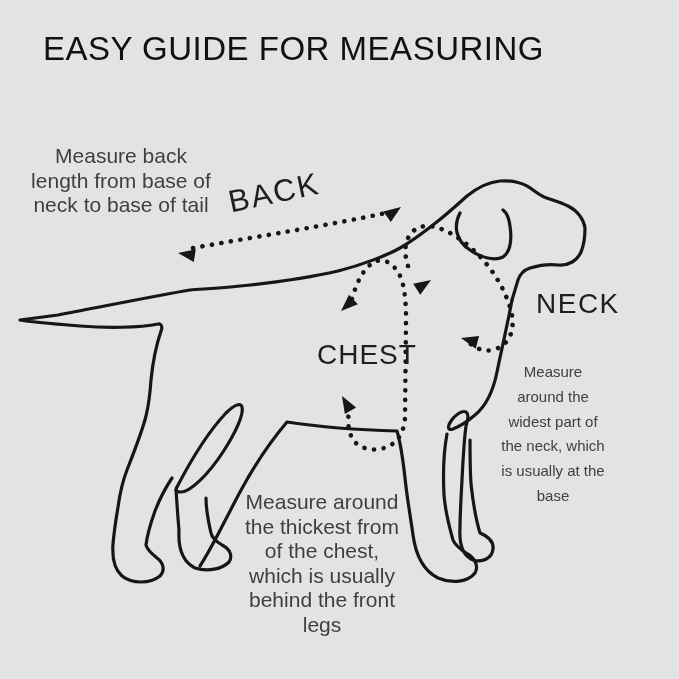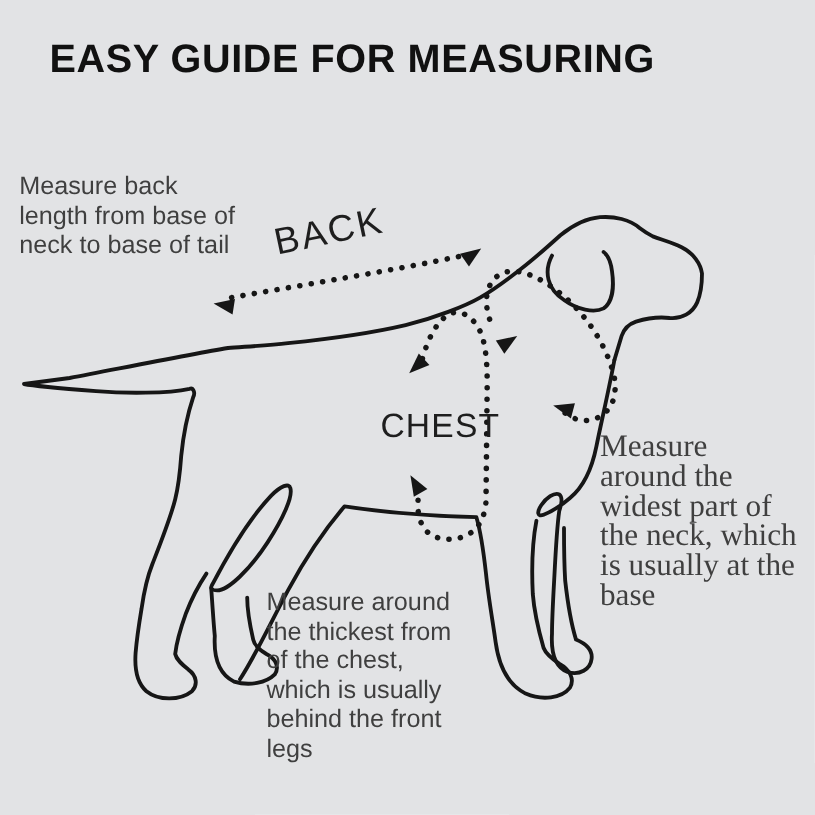--- a/index.html
+++ b/index.html
@@ -13,28 +13,28 @@
   .stage{
     position:relative;width:679px;height:679px;background:var(--bg);
     overflow:hidden;
   }
   .stage svg{position:absolute;left:0;top:0;}
   .dogline{fill:none;stroke:var(--line);stroke-width:3.2;stroke-linecap:round;stroke-linejoin:round;}
   .dotline{fill:none;stroke:var(--line);stroke-width:4.6;stroke-linecap:round;stroke-dasharray:0.1 9.5;}
   .arrowhead{fill:var(--line);}
   .title{
     position:absolute;left:0;top:30px;width:587px;text-align:center;
-    font-size:33px;font-weight:bold;letter-spacing:.5px;color:#111;
+    font-size:33px;font-weight:normal;letter-spacing:.5px;color:#111;
   }
   .note{
-    position:absolute;text-align:left;white-space:pre-line;
+    position:absolute;text-align:center;white-space:pre-line;
     color:var(--note);font-size:21px;line-height:24.6px;font-weight:400;
   }
   .note-back{left:16px;top:144px;width:210px;}
-  .note-neck{left:500px;top:360px;width:170px;font-size:26px;line-height:24.8px;font-family:Liberation Serif, serif;}
+  .note-neck{left:468px;top:360px;width:170px;font-size:15px;line-height:24.8px;}
   .note-chest{left:222px;top:490px;width:200px;}
   .biglabel{
     position:absolute;color:var(--label);font-weight:400;
   }
   .label-back{left:228px;top:175px;font-size:31px;letter-spacing:2px;transform:rotate(-12deg);transform-origin:center;}
   .label-neck{left:536px;top:288px;font-size:28px;letter-spacing:1.5px;}
   .label-chest{left:281px;top:339px;font-size:28px;letter-spacing:1px;margin-left:36px;}
 </style>
 </head>
 <body>
@@ -178,15 +178,16 @@
 is usually at the
 base</div>
   <div class="note note-chest">Measure around
 the thickest from
 of the chest,
 which is usually
 behind the front
 legs</div>
 
   <div class="biglabel label-back">BACK</div>
+  <div class="biglabel label-neck">NECK</div>
   <div class="biglabel label-chest">CHEST</div>
 
 </div>
 
 </body></html>

